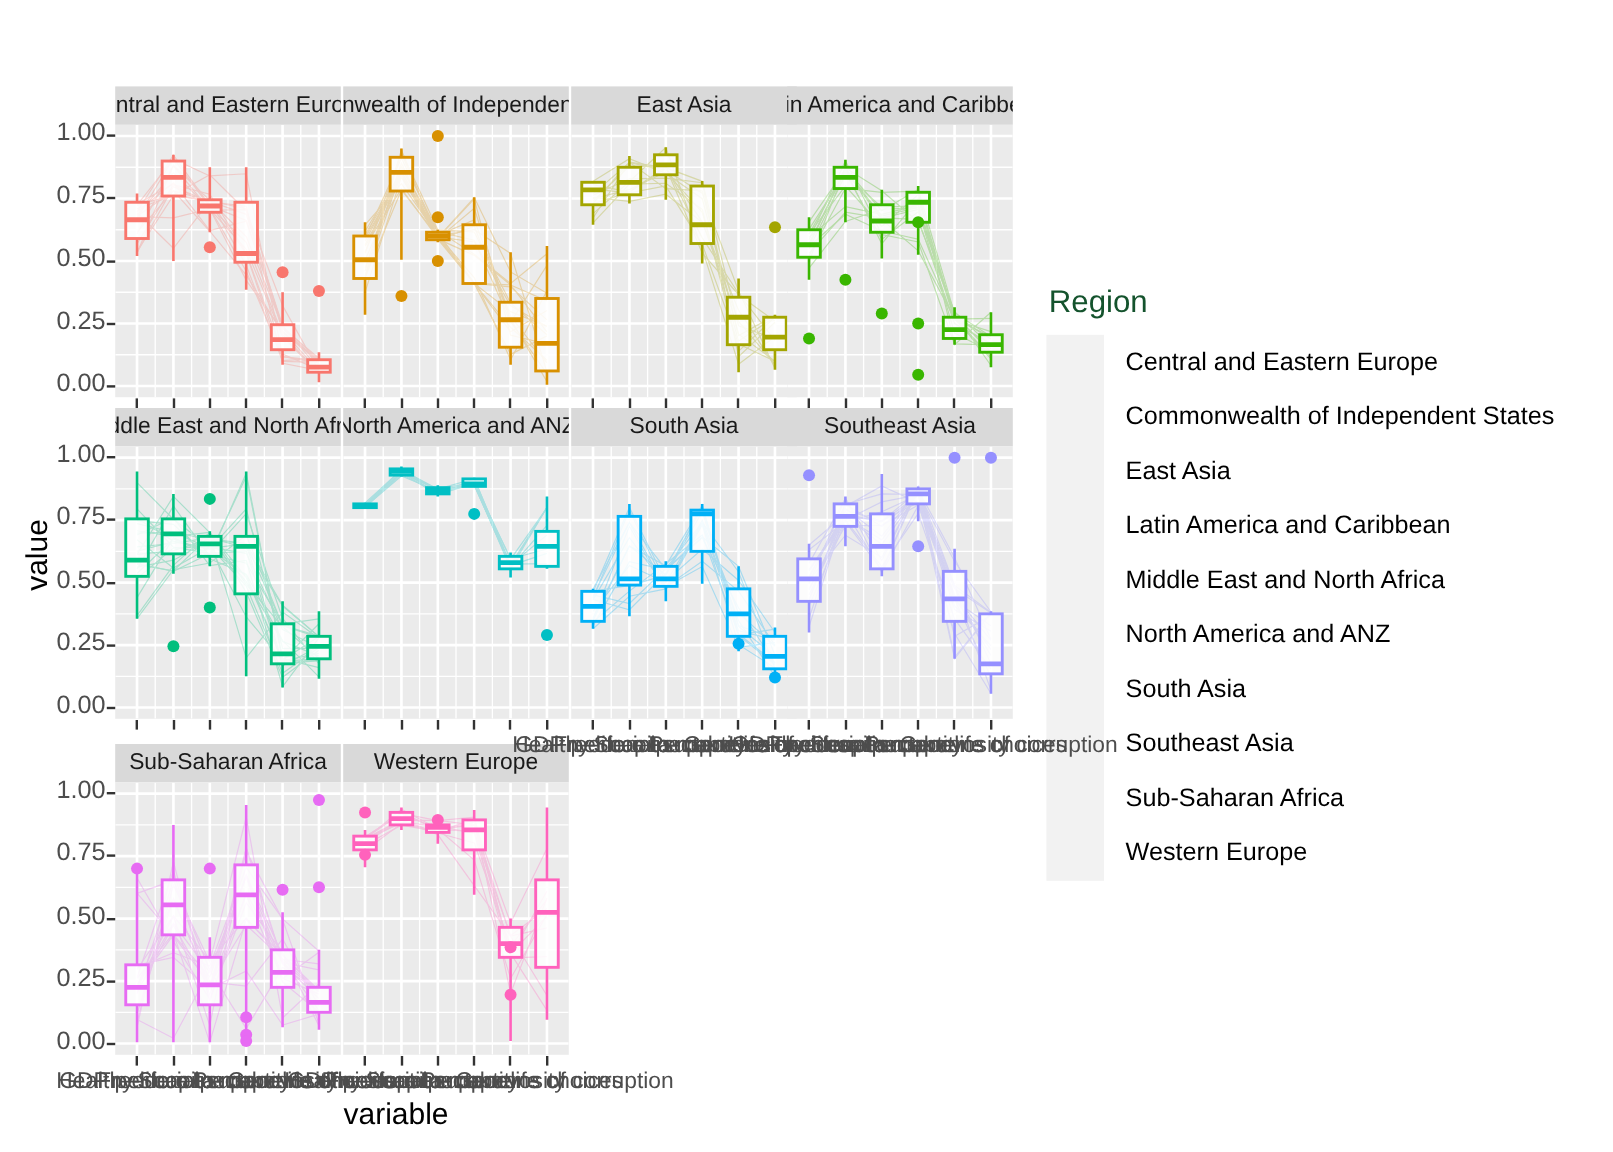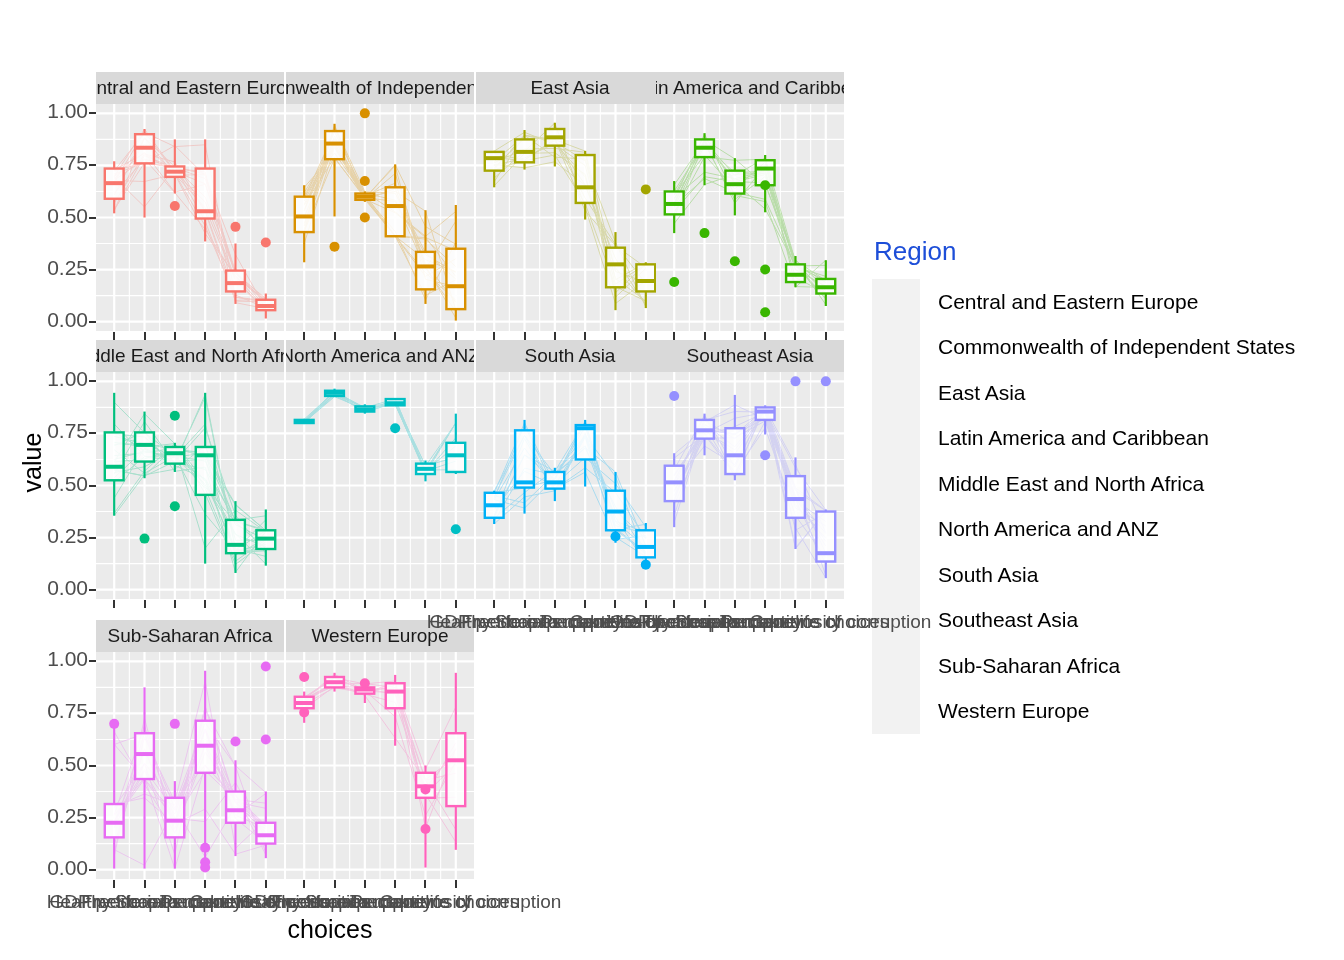--- a/index.html
+++ b/index.html
@@ -52,40 +52,40 @@
 
   
   .xtick-mark{position:absolute;width:2px;height:8px;background:#333;}
   .xlab{
     position:absolute;font-size:19px;color:#4d4d4d;white-space:nowrap;
     transform:translateX(-50%);
   }
 
   
   .legend{position:absolute;left:872px;top:236px;width:470px;}
-  .legend-title{font-size:26px;color:#1d4ed8;margin:0 0 12px 2px;}
+  .legend-title{font-size:26px;color:#14532d;margin:0 0 12px 2px;}
   .legend-items{position:relative;}
   .legend-item{
     display:flex;align-items:center;height:45.5px;
   }
   .legend-key{
     width:48px;height:45.5px;background:#f2f2f2;
     display:flex;align-items:center;justify-content:center;flex:0 0 48px;
   }
   .legend-label{font-size:21px;color:#000;margin-left:18px;white-space:nowrap;}
   .legend-keybg{position:absolute;left:0;top:0;width:48px;}
 </style>
 </head>
 <body>
 
 <div id="root">
 
 
   <div class="axis-title-y">value</div>
-  <div class="axis-title-x">choices</div>
+  <div class="axis-title-x">variable</div>
 
   <div class="facet-wrap" id="facets">
       <div class="facet" style="left: 96px; top: 72px; width: 188px; height: 259px;">
         <div class="strip">
           <span class="strip-label">Central and Eastern Europe</span>
         </div>
         <div class="panel" style="top: 32px; height: 227px;">
           <svg width="188" height="227">
             <line x1="0" x2="188" y1="9.371559633027516" y2="9.371559633027516" stroke="#ffffff" stroke-width="2.2"></line>
             <line x1="0" x2="188" y1="61.43577981651373" y2="61.43577981651373" stroke="#ffffff" stroke-width="2.2"></line>

